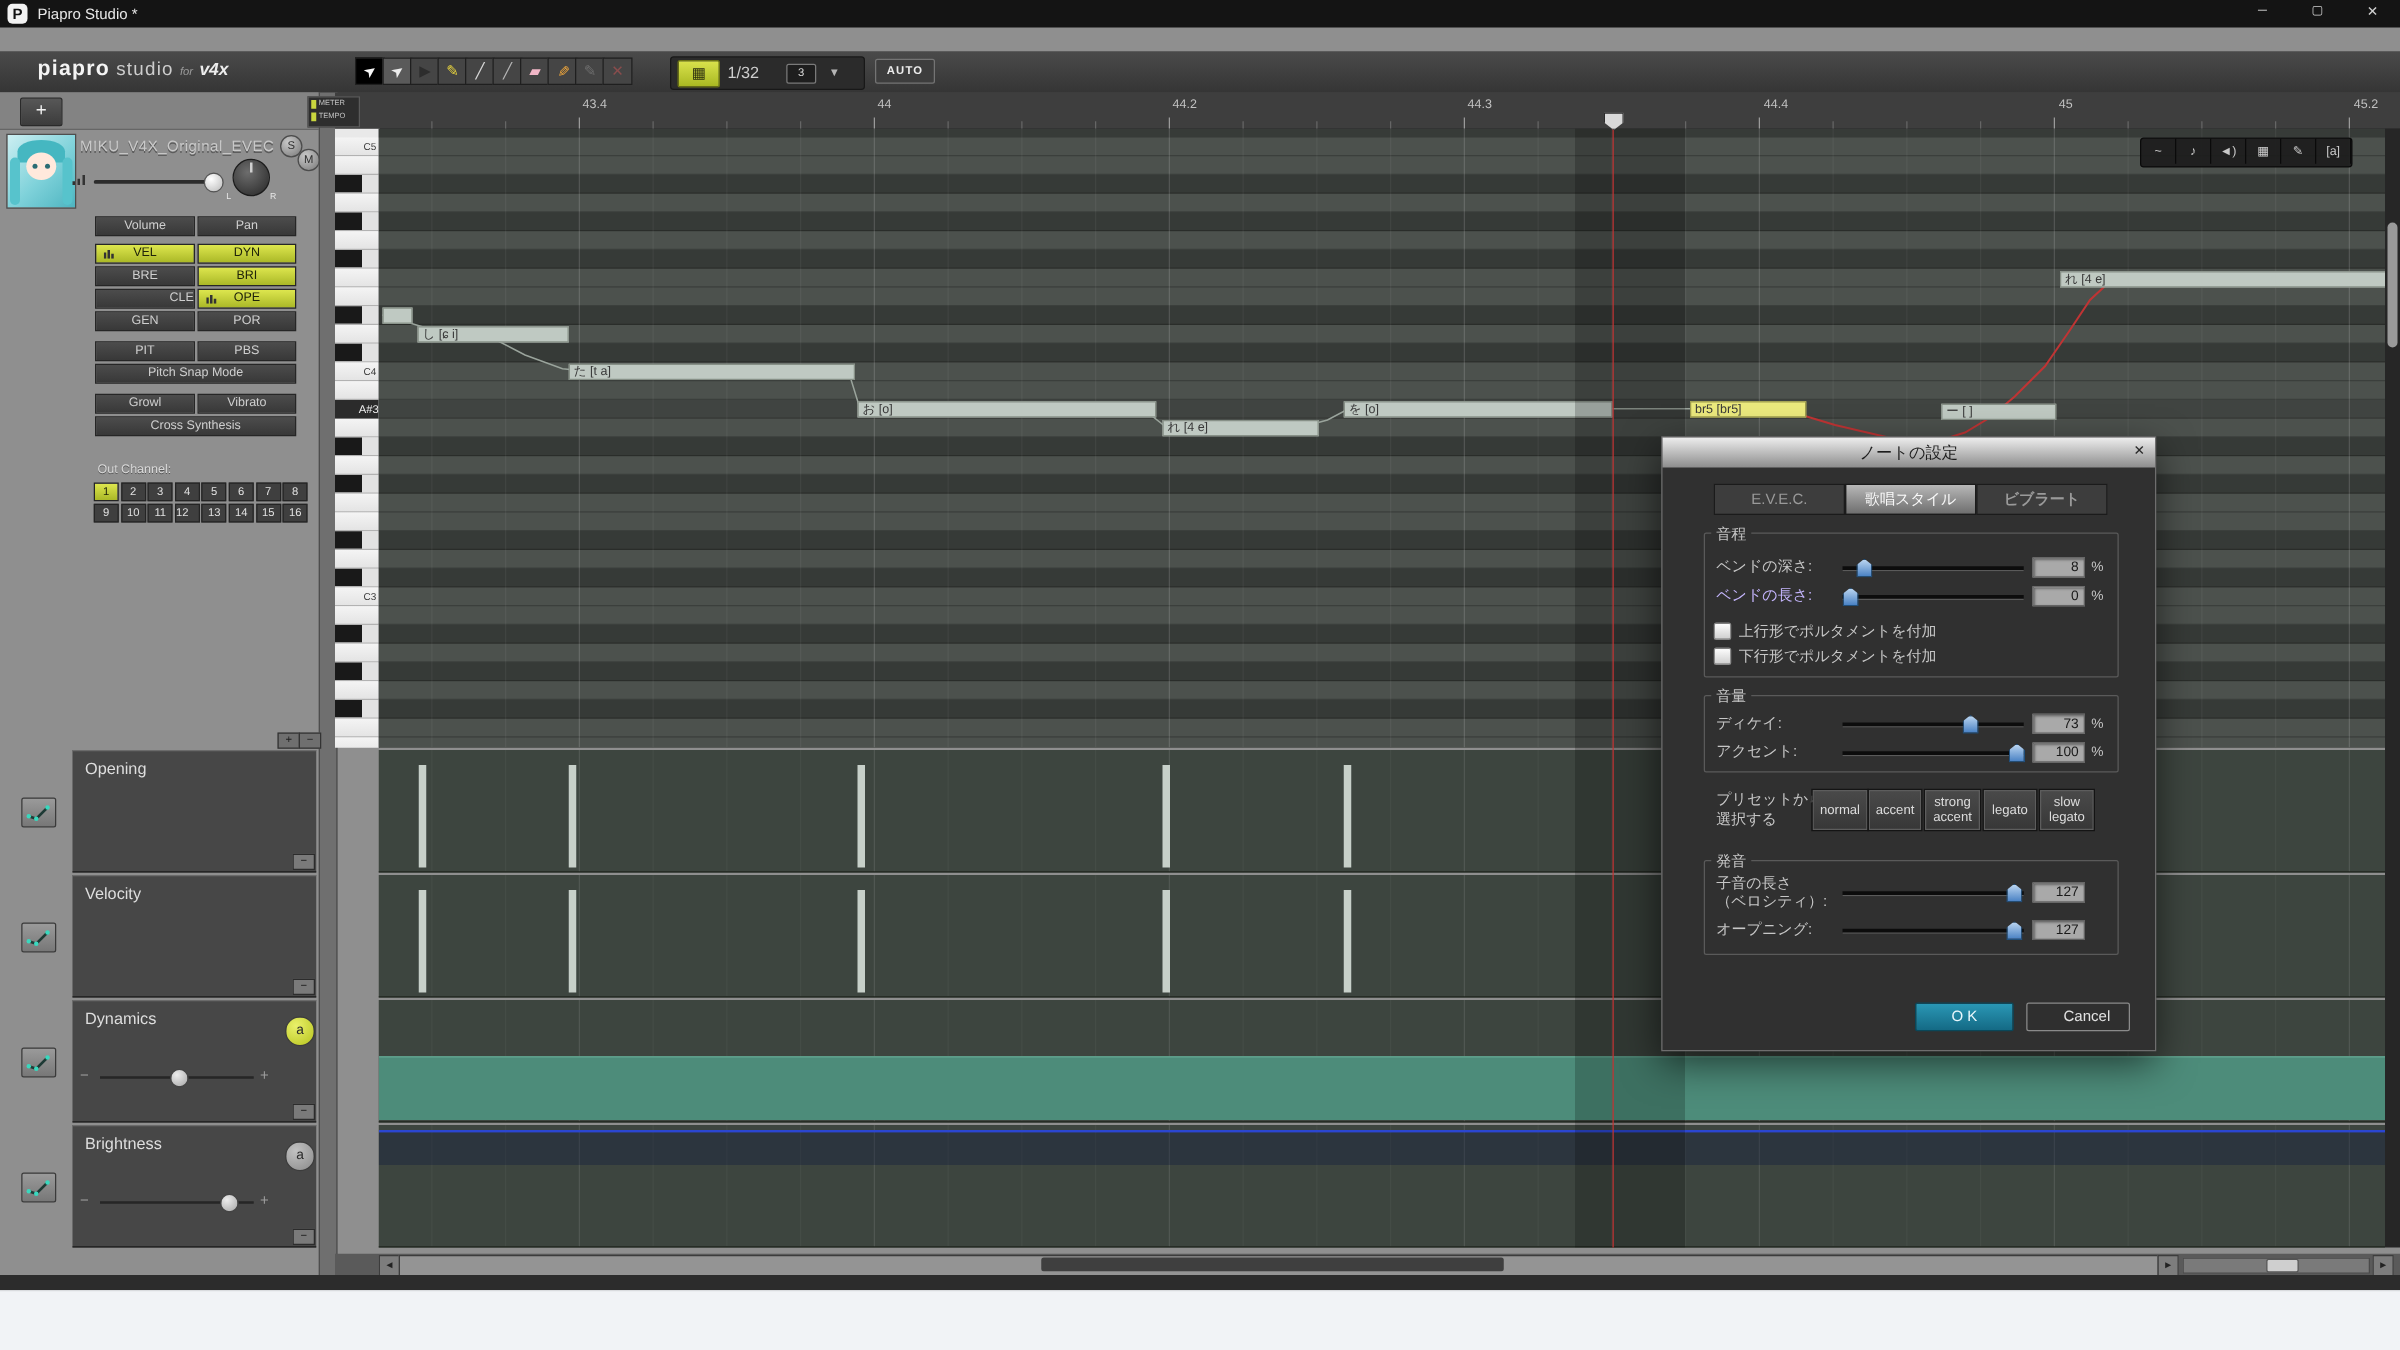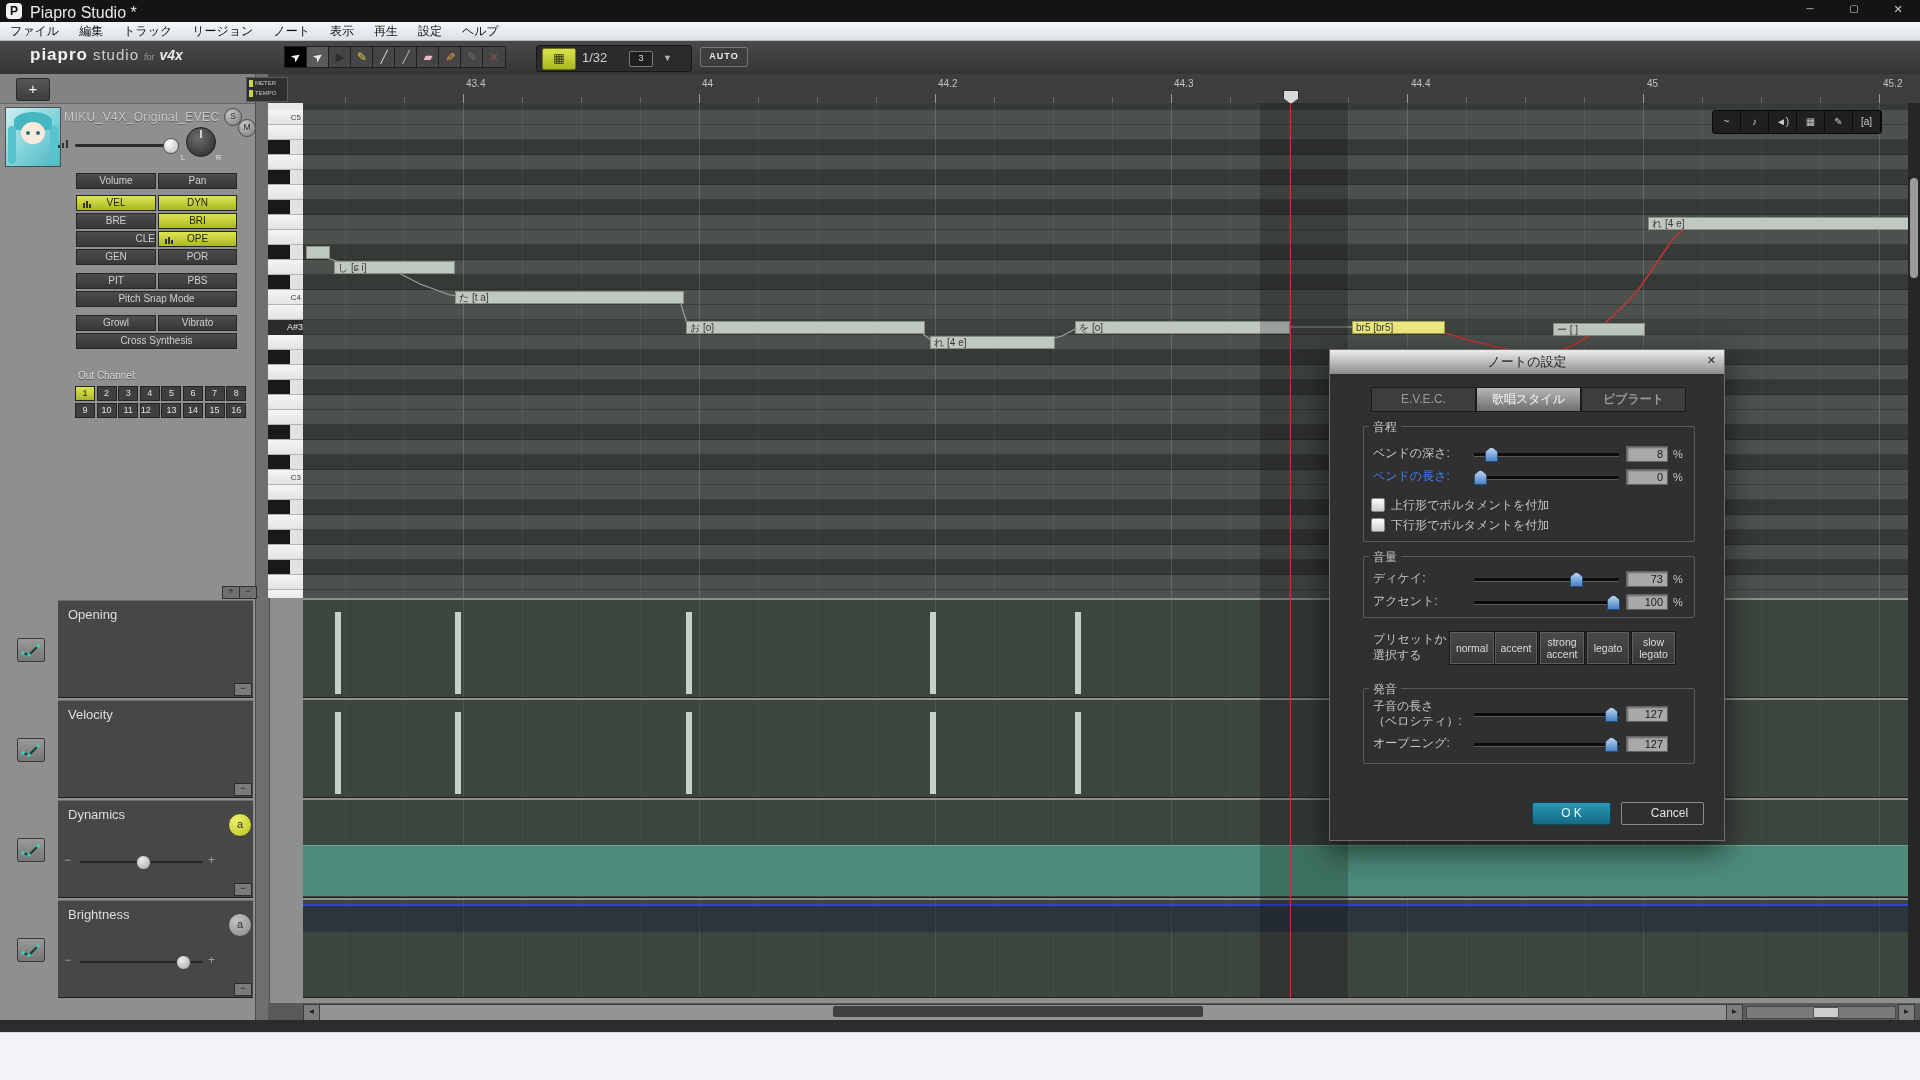--- a/index.html
+++ b/index.html
@@ -34,37 +34,26 @@
   
   #taskbar{position:absolute;left:0;top:1032px;width:1920px;height:48px;background:#f1f3f6;border-top:1px solid #d9dbde;z-index:50;}
 </style>
 </head>
 <body>
 
 <div id="app">
 
   <div id="titlebar">
     <div class="a" style="left:6px;top:3px;width:16px;height:16px;background:#f2f2f2;border-radius:4px;color:#111;font-weight:bold;font-size:12px;text-align:center;line-height:16px;">P</div>
-    <span class="a" style="left:30px;top:4px;font-size:16px;">Piapro Studio *</span>
+    <span class="a" style="left:30px;top:4px;font-size:12px;">Piapro Studio *</span>
     <span class="a" style="left:1790px;top:3px;width:40px;text-align:center;font-size:10px;color:#cfcfcf;">─</span>
     <span class="a" style="left:1834px;top:3px;width:40px;text-align:center;font-size:10px;color:#cfcfcf;">▢</span>
     <span class="a" style="left:1878px;top:3px;width:40px;text-align:center;font-size:11px;color:#cfcfcf;">✕</span>
   </div>
 
-  <div id="menubar">
-      <span class="mi">ファイル</span>
-      <span class="mi">編集</span>
-      <span class="mi">トラック</span>
-      <span class="mi">リージョン</span>
-      <span class="mi">ノート</span>
-      <span class="mi">表示</span>
-      <span class="mi">再生</span>
-      <span class="mi">設定</span>
-      <span class="mi">ヘルプ</span>
-    </div>
 
   <div id="toolbar">
     <div class="a" style="left:30px;top:4px;display:flex;align-items:baseline;gap:5px;">
       <span style="font-size:17px;font-weight:bold;color:#f4f4f4;letter-spacing:1px;">piapro</span>
       <span style="font-size:15px;color:#cdcdcd;letter-spacing:1px;">studio</span>
       <span style="font-size:9px;color:#9a9a9a;font-style:italic;">for</span>
       <span style="font-size:14px;font-weight:bold;color:#ededed;font-style:italic;">v4x</span>
     </div>
     <div id="tools"></div>
     <div class="a" style="left:536px;top:4px;width:154px;height:25px;background:#2b2b2b;border:1px solid #181818;border-radius:3px;">
@@ -578,21 +567,21 @@
       </div>
 
     <div class="dgroup" style="top:76px;height:114px;"></div>
     <span class="dglabel" style="left:39px;top:69px;">音程</span>
     <div id="dlg-pitch-rows">
         <span style="position: absolute; left: 43px; top: 96px; font-size: 12px; color: rgb(198, 198, 198); white-space: pre-line; line-height: 1.25;">ベンドの深さ:</span>
         <div style="position: absolute; left: 144px; top: 103px; width: 145px; height: 3px; background: rgb(12, 12, 12); border-bottom: 1px solid rgb(90, 90, 90);"></div>
         <div style="position: absolute; left: 155px; top: 97px; width: 11px; height: 13px; background: linear-gradient(rgb(185, 212, 240), rgb(74, 130, 196)); border: 1px solid rgb(32, 80, 126); clip-path: polygon(50% 0px, 100% 35%, 100% 100%, 0px 100%, 0px 35%);"></div>
         <div style="position: absolute; left: 296px; top: 96px; width: 42px; height: 16px; box-sizing: border-box; background: rgb(169, 169, 169); border: 1px solid rgb(99, 99, 99); box-shadow: rgba(0, 0, 0, 0.4) 1px 1px 2px inset; color: rgb(26, 26, 26); font-size: 11px; text-align: right; padding: 1px 4px 0px 0px;">8</div>
         <span style="position: absolute; left: 343px; top: 98px; font-size: 11px; color: rgb(198, 198, 198);">%</span>
-        <span style="position: absolute; left: 43px; top: 119px; font-size: 12px; color: #3b82f6; white-space: pre-line; line-height: 1.25;">ベンドの長さ:</span>
+        <span style="position: absolute; left: 43px; top: 119px; font-size: 12px; color: #c4b5fd; white-space: pre-line; line-height: 1.25;">ベンドの長さ:</span>
         <div style="position: absolute; left: 144px; top: 126px; width: 145px; height: 3px; background: rgb(12, 12, 12); border-bottom: 1px solid rgb(90, 90, 90);"></div>
         <div style="position: absolute; left: 144px; top: 120px; width: 11px; height: 13px; background: linear-gradient(rgb(185, 212, 240), rgb(74, 130, 196)); border: 1px solid rgb(32, 80, 126); clip-path: polygon(50% 0px, 100% 35%, 100% 100%, 0px 100%, 0px 35%);"></div>
         <div style="position: absolute; left: 296px; top: 119px; width: 42px; height: 16px; box-sizing: border-box; background: rgb(169, 169, 169); border: 1px solid rgb(99, 99, 99); box-shadow: rgba(0, 0, 0, 0.4) 1px 1px 2px inset; color: rgb(26, 26, 26); font-size: 11px; text-align: right; padding: 1px 4px 0px 0px;">0</div>
         <span style="position: absolute; left: 343px; top: 121px; font-size: 11px; color: rgb(198, 198, 198);">%</span>
         <div style="position: absolute; left: 41px; top: 148px; width: 12px; height: 12px; background: linear-gradient(rgb(253, 253, 253), rgb(207, 207, 207)); border: 1px solid rgb(138, 138, 138); border-radius: 2px;"></div>
         <span style="position: absolute; left: 61px; top: 147px; font-size: 12px; color: rgb(198, 198, 198);">上行形でポルタメントを付加</span>
         <div style="position: absolute; left: 41px; top: 168px; width: 12px; height: 12px; background: linear-gradient(rgb(253, 253, 253), rgb(207, 207, 207)); border: 1px solid rgb(138, 138, 138); border-radius: 2px;"></div>
         <span style="position: absolute; left: 61px; top: 167px; font-size: 12px; color: rgb(198, 198, 198);">下行形でポルタメントを付加</span>
       </div>
 

